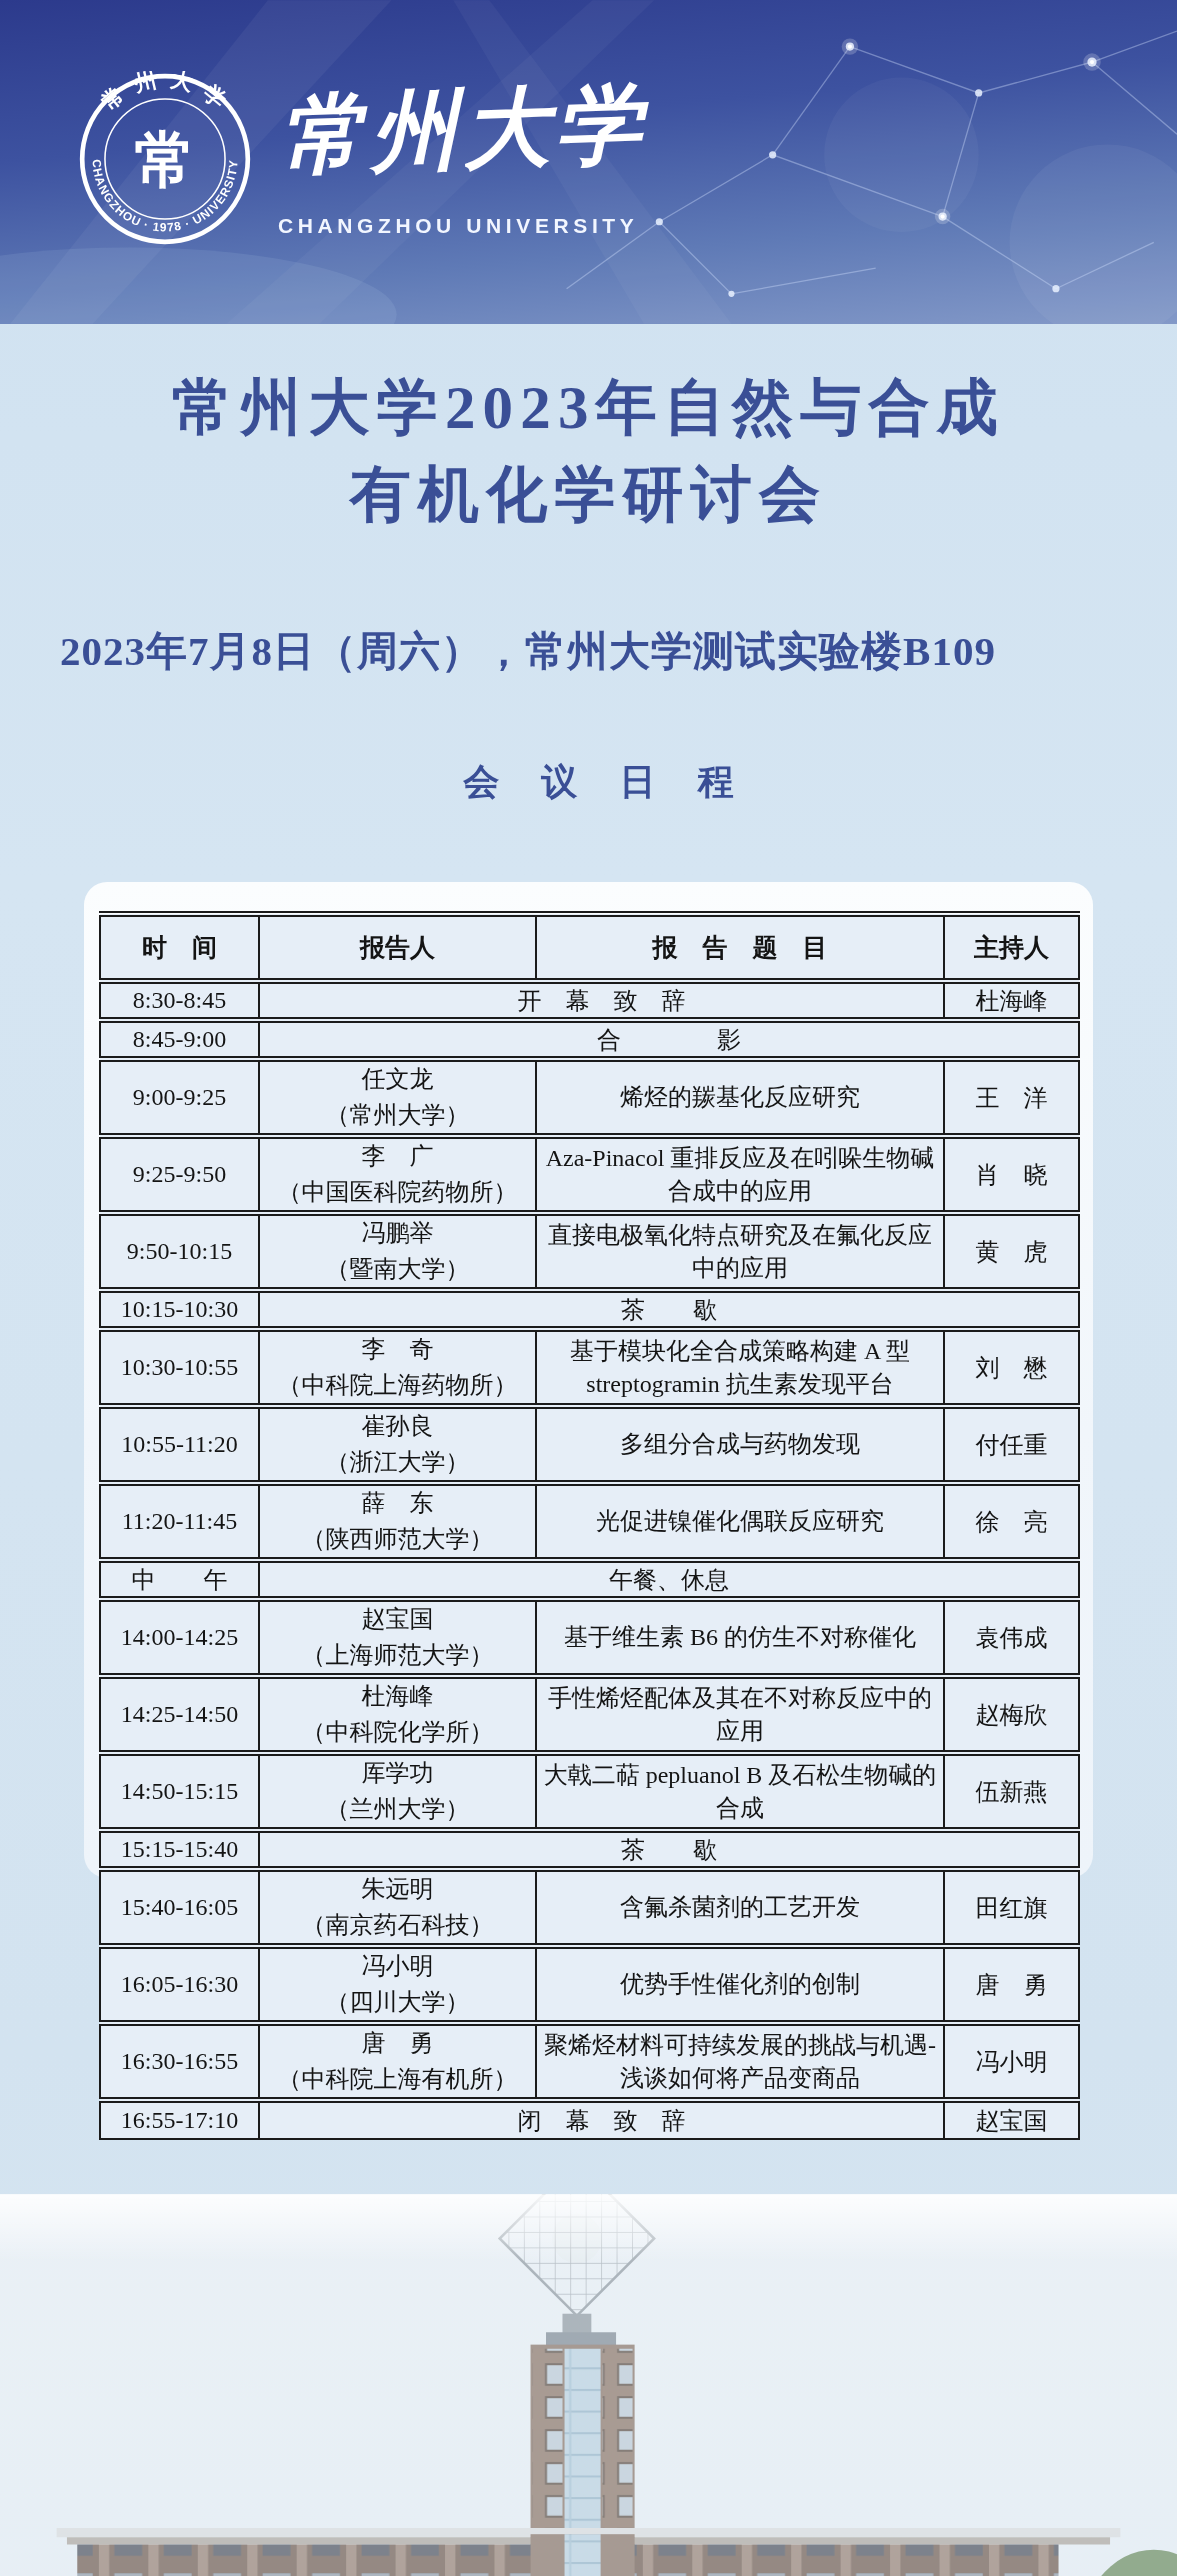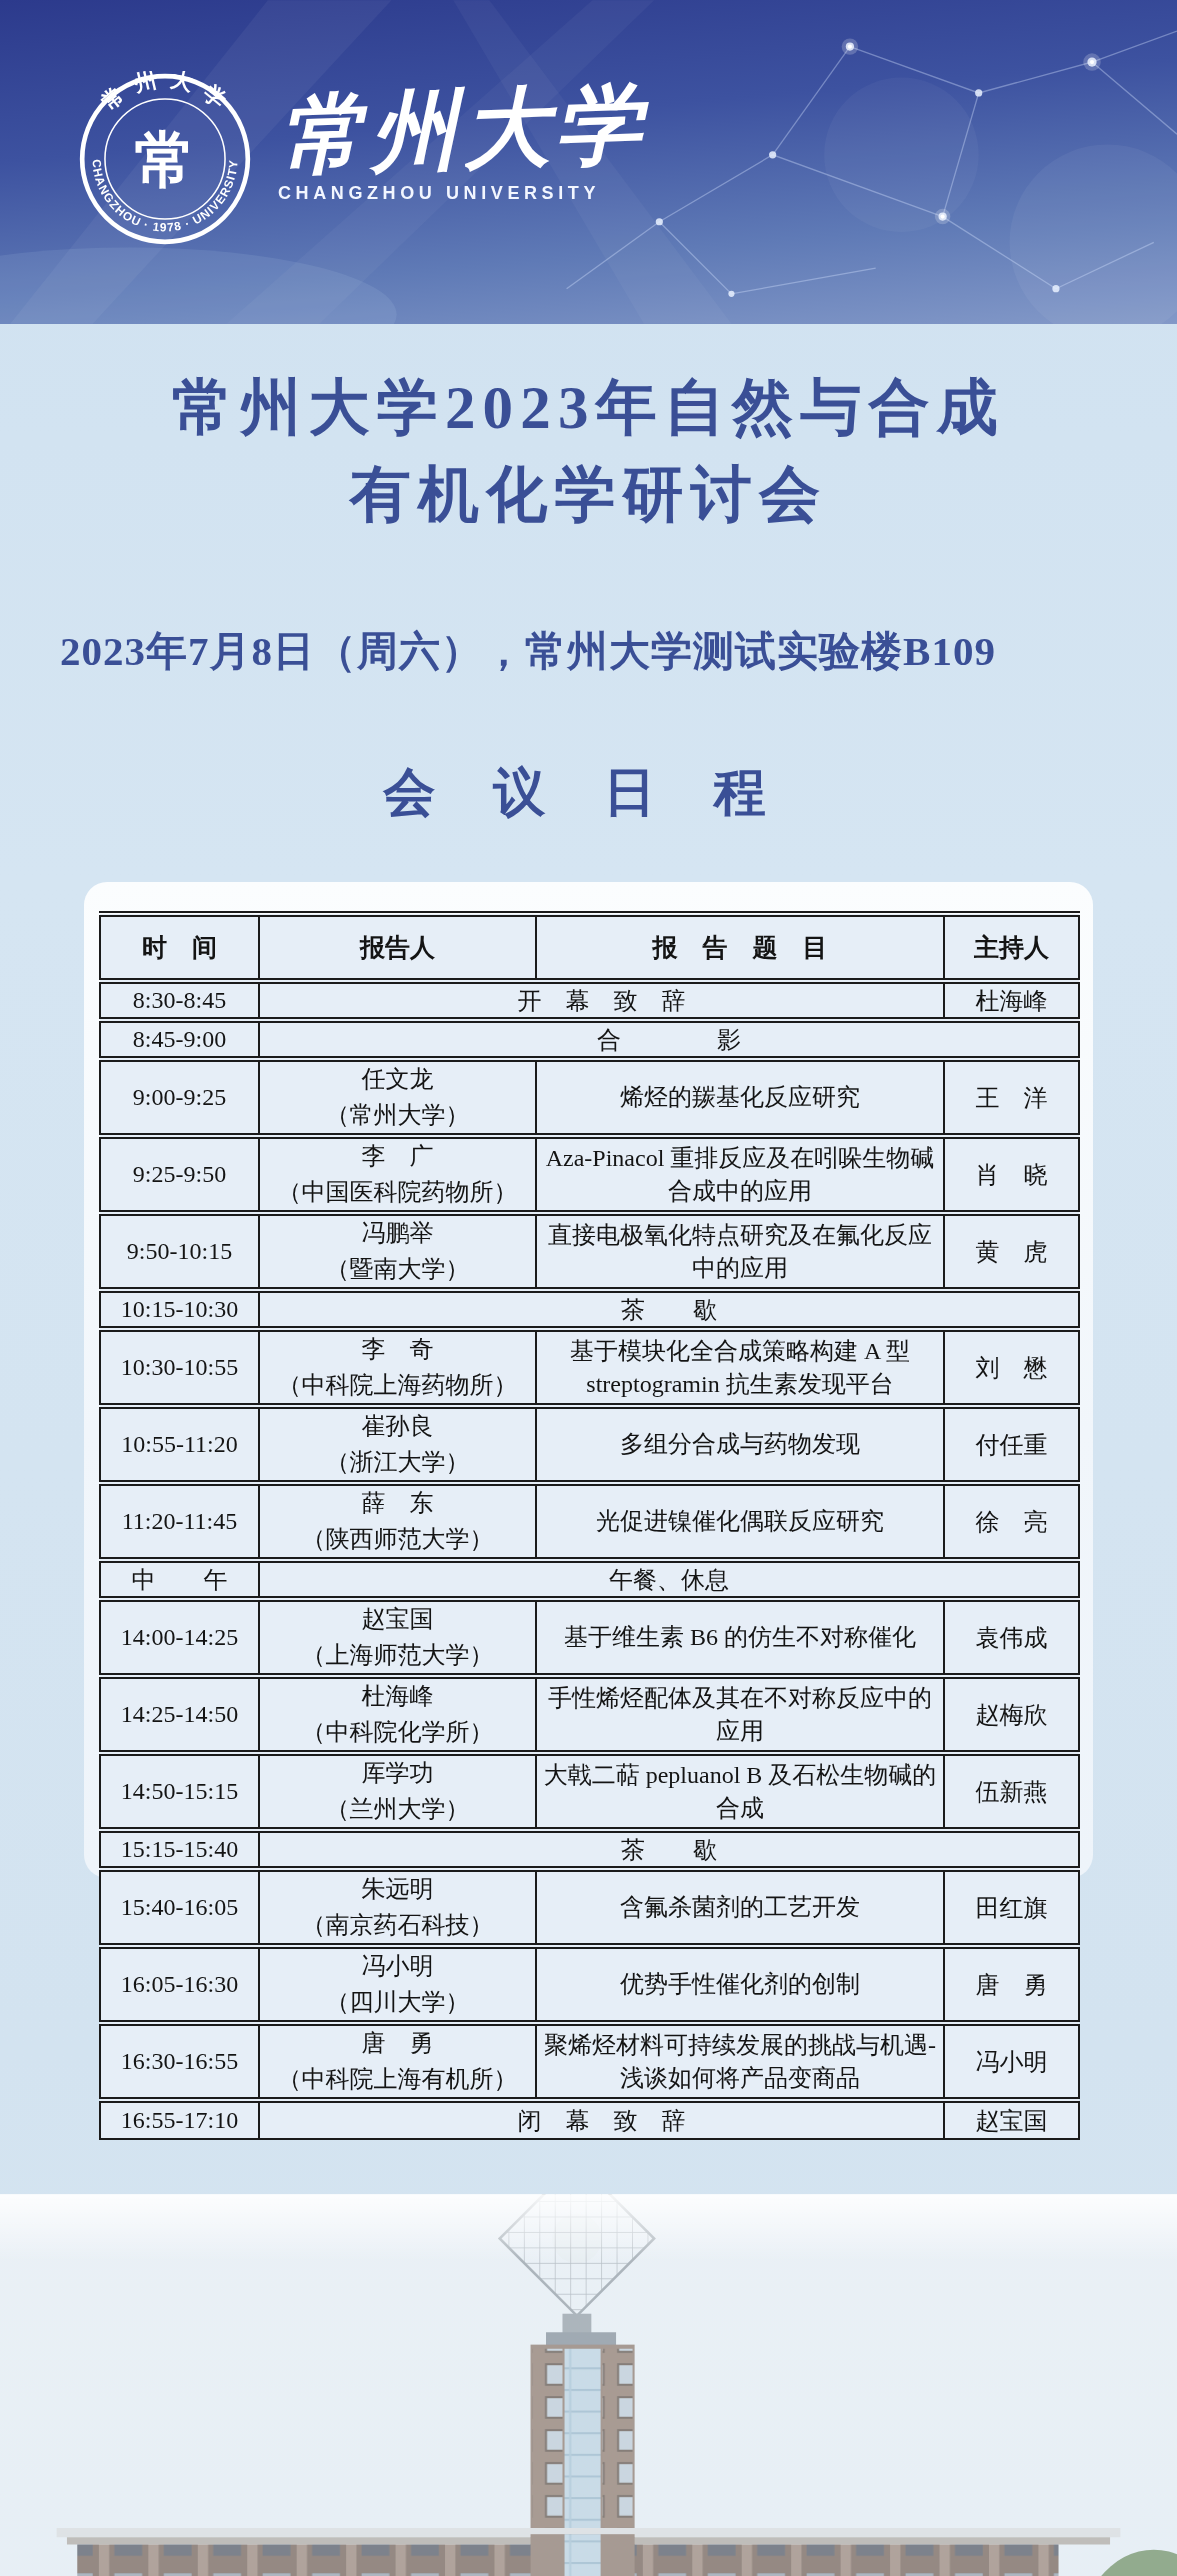--- a/index.html
+++ b/index.html
@@ -7,30 +7,30 @@
   .page{position:relative;width:1177px;height:2929px;overflow:hidden;
         background:linear-gradient(180deg,#cfe1f0 0%,#d5e5f2 30%,#d3e3f0 70%,#d8e7f2 100%);}
   
   .banner{position:absolute;left:0;top:0;width:1177px;height:324px;
           background:linear-gradient(175deg,#2c3a8c 0%,#3d52a0 38%,#5f7ab6 72%,#8399c8 100%);overflow:hidden;}
   .banner svg.deco{position:absolute;left:0;top:0;}
   .logo{position:absolute;left:77px;top:71px;width:176px;height:176px;}
   .brand{position:absolute;left:278px;top:77px;width:464px;}
   .brand-cn{font-size:87px;font-weight:700;font-style:italic;color:#ffffff;
             letter-spacing:5.2px;transform:rotate(-2deg);line-height:103px;}
-  .brand-en{margin-top:3px;font-family:"Liberation Sans","DejaVu Sans",sans-serif;
-            font-size:18px;font-weight:700;color:#f2f6ff;letter-spacing:4.6px;}
+  .brand-en{margin-top:34px;font-family:"Liberation Sans","DejaVu Sans",sans-serif;
+            font-size:21px;font-weight:700;color:#f2f6ff;letter-spacing:4.6px;}
   
   .title-block{position:absolute;left:0;top:364px;width:1177px;text-align:center;
                color:#3a4f96;font-weight:700;}
   .title-line{font-size:61px;line-height:87px;letter-spacing:7.2px;}
   .date-line{position:absolute;left:0;top:624px;width:1056px;text-align:center;
              color:#3a4f96;font-weight:700;font-size:41px;letter-spacing:1px;}
   .section-heading{position:absolute;left:0;top:758px;width:1152px;text-align:center;
-             color:#3a4f96;font-weight:700;font-size:52px;letter-spacing:3.1px;}
+             color:#3a4f96;font-weight:700;font-size:36px;letter-spacing:3.1px;padding-left:24px;}
   
   .card{position:absolute;left:84px;top:882px;width:1009px;height:996px;
         border-radius:23px;background:linear-gradient(180deg,#fbfdfe 0%,#f1f6fb 55%,#eef4fa 100%);}
   table.schedule{border-collapse:collapse;position:absolute;left:15px;top:29px;width:978px;
         table-layout:fixed;border:2.6px solid #1b1b1b;color:#141414;}
   table.schedule td{background:#e6eef7;text-align:center;vertical-align:middle;
         border-top:6.2px double #1b1b1b;font-size:24px;padding:0;}
   table.schedule .c2,table.schedule .c3,table.schedule .c4{border-left:2.1px solid #1b1b1b;}
   tr.rh{height:67px;} tr.rs{height:39px;} tr.rt{height:77px;}
   tr.rh td{font-weight:700;font-size:25px;}

